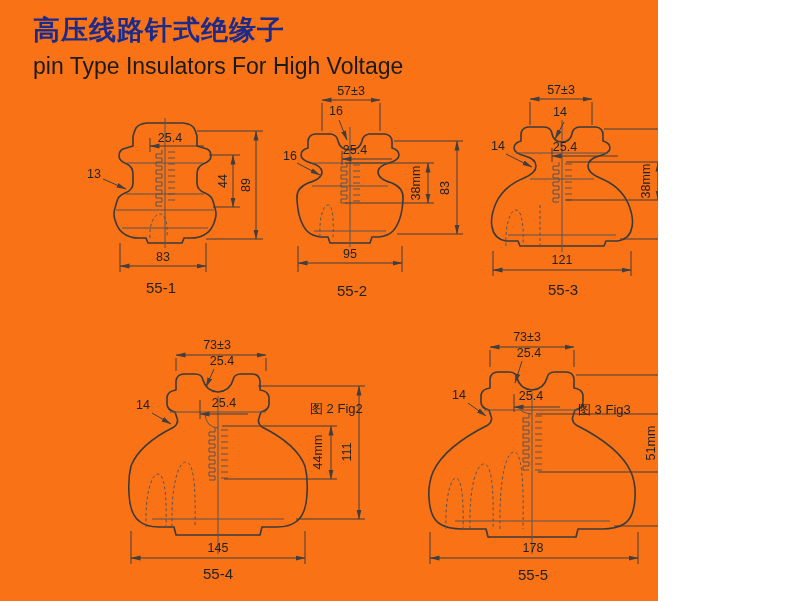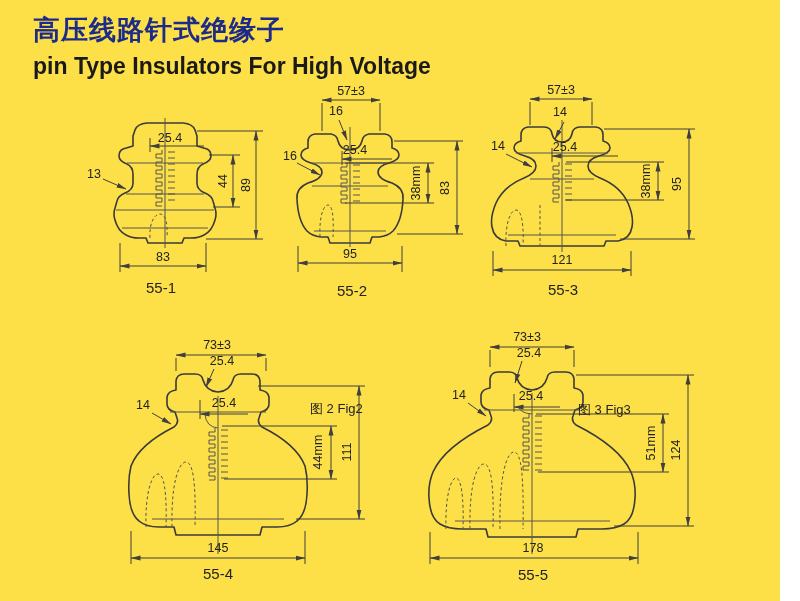--- a/index.html
+++ b/index.html
@@ -1,21 +1,21 @@
 <!DOCTYPE html>
 <html><head>
 <meta charset="utf-8">
 <style>
   html,body{margin:0;padding:0;background:#fff;}
-  .page{position:relative;width:780px;height:601px;background:#fde047;overflow:hidden;
+  .page{position:relative;width:658px;height:601px;background:#f97316;overflow:hidden;
         font-family:"Liberation Sans",sans-serif;}
   .hdr{position:absolute;left:33px;top:12px;}
   .hdr h1{margin:0;font-size:27px;font-weight:bold;color:#1c2b8a;letter-spacing:1px;
           font-family:"Liberation Sans",sans-serif;}
-  .hdr h2{margin:5px 0 0 0;font-size:23px;font-weight:700;color:#1a1a1a;
+  .hdr h2{margin:5px 0 0 0;font-size:23px;font-weight:400;color:#1a1a1a;
           font-family:"Liberation Sans",sans-serif;}
   svg.draw{position:absolute;left:0;top:0;}
   .b{fill:none;stroke:#3a3a3a;stroke-width:1.6;stroke-linejoin:round;stroke-linecap:round;}
   .t{fill:none;stroke:#555;stroke-width:1;}
   .d{fill:none;stroke:#3f3f3f;stroke-width:1;}
   .dash2{stroke-dasharray:3 2.5;}
   text{fill:#222;font-family:"Liberation Sans",sans-serif;}
   .dim{font-size:12.5px;}
   .lbl{font-size:15px;}
   .note{font-size:13px;}

